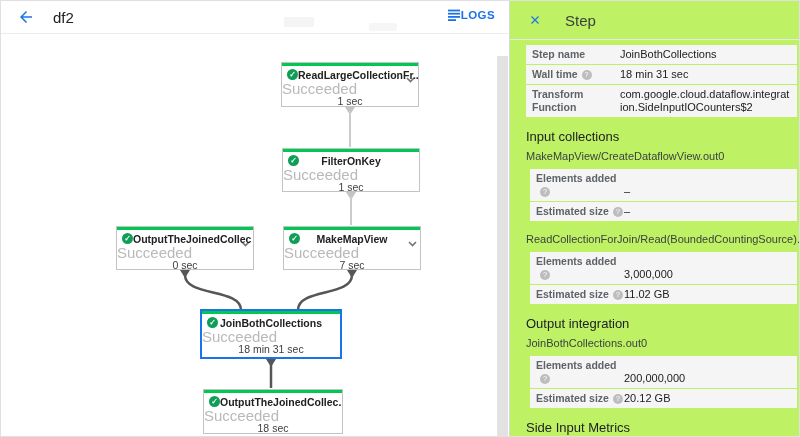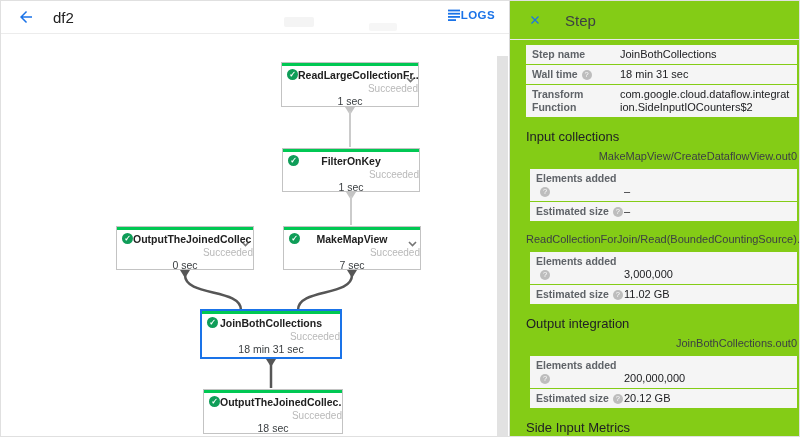--- a/index.html
+++ b/index.html
@@ -26,46 +26,46 @@
   .graph{position:absolute;left:0;top:33px;width:508px;height:404px;background:#fff;overflow:hidden;}
   .edges{position:absolute;left:0;top:0;}
   .edge-light{stroke:#cbcbcb;stroke-width:2;fill:none;}
   .tri-light{fill:#c4c4c4;}
   .edge-dark{stroke:#565656;stroke-width:2.5;fill:none;}
   .tri-dark{fill:#565656;}
 
   .node{position:absolute;background:#fff;border:1px solid #c3c3c3;cursor:pointer;}
   .node .bar{position:absolute;left:0;top:0;right:0;height:3px;background:var(--node-green);}
   .node .title{position:relative;margin-top:6px;padding:0 16px;font-size:10.5px;font-weight:bold;color:#212121;text-align:center;white-space:nowrap;overflow:hidden;line-height:13px;}
-  .node .status{font-size:10px;color:#b9b9b9;text-align:right;line-height:13px;}
+  .node .status{font-size:15px;color:#b9b9b9;text-align:left;line-height:13px;}
   .node .time{font-size:10.5px;color:#3c4043;text-align:center;line-height:13px;}
   .check{position:absolute;left:5px;top:6px;width:11px;height:11px;border-radius:50%;background:var(--check-green);color:#fff;font-size:8px;line-height:11px;text-align:center;font-weight:bold;}
   .chev{position:absolute;right:3px;top:7px;width:9px;height:9px;}
   .chev svg{stroke:#757575;fill:none;stroke-width:1.6;}
   .node.selected{border:2px solid var(--selected-blue);}
 
   .vscroll{position:absolute;left:496px;top:55px;width:11px;bottom:0;background:#fafafa;}
   .vscroll .thumb{width:100%;height:100%;background:#e2e2e2;}
 
   
-  .right-panel{position:absolute;left:508px;top:0;width:292px;height:437px;background:#84cc16;border-left:1px solid #d9d9d9;}
+  .right-panel{position:absolute;left:508px;top:0;width:292px;height:437px;background:#bef264;border-left:1px solid #d9d9d9;}
   .panel-header{height:39px;display:flex;align-items:center;border-bottom:1px solid #e8e8e8;padding-left:18px;}
   .close-btn{width:15px;height:15px;cursor:pointer;display:flex;align-items:center;}
   .close-btn svg{stroke:var(--accent-blue);stroke-width:2;}
   .panel-title{margin-left:22px;font-size:15px;color:#3c4043;}
   .panel-body{padding:5px 4px 0 16px;overflow:hidden;height:398px;}
 
   .kv{display:flex;background:#f5f5f5;padding:3px 6px;margin-bottom:1px;align-items:flex-end;}
   .kv-label{flex:0 0 88px;font-size:10.5px;font-weight:bold;color:#5f6368;line-height:13px;}
   .kv-value{flex:1;font-size:11px;color:#202124;line-height:13px;word-break:break-all;}
   .help{display:inline-block;width:10px;height:10px;margin-left:4px;border-radius:50%;background:#bdbdbd;color:#fff;font-size:7.5px;line-height:10px;text-align:center;font-weight:normal;vertical-align:1px;}
   .indent{margin-left:4px;}
 
   .section-h{font-size:13px;color:#202124;margin-top:12px;line-height:16px;}
-  .coll-name{font-size:11px;color:#3c4043;margin-top:5px;margin-bottom:6px;line-height:13px;text-align:right;}
+  .coll-name{font-size:11px;color:#3c4043;margin-top:5px;margin-bottom:6px;line-height:13px;}
 </style>
 </head>
 <body>
 
 <div class="app">
 
   <div class="left-panel">
     <div class="toolbar">
       <div class="back-btn">
         <svg width="18" height="18" viewBox="0 0 24 24">

